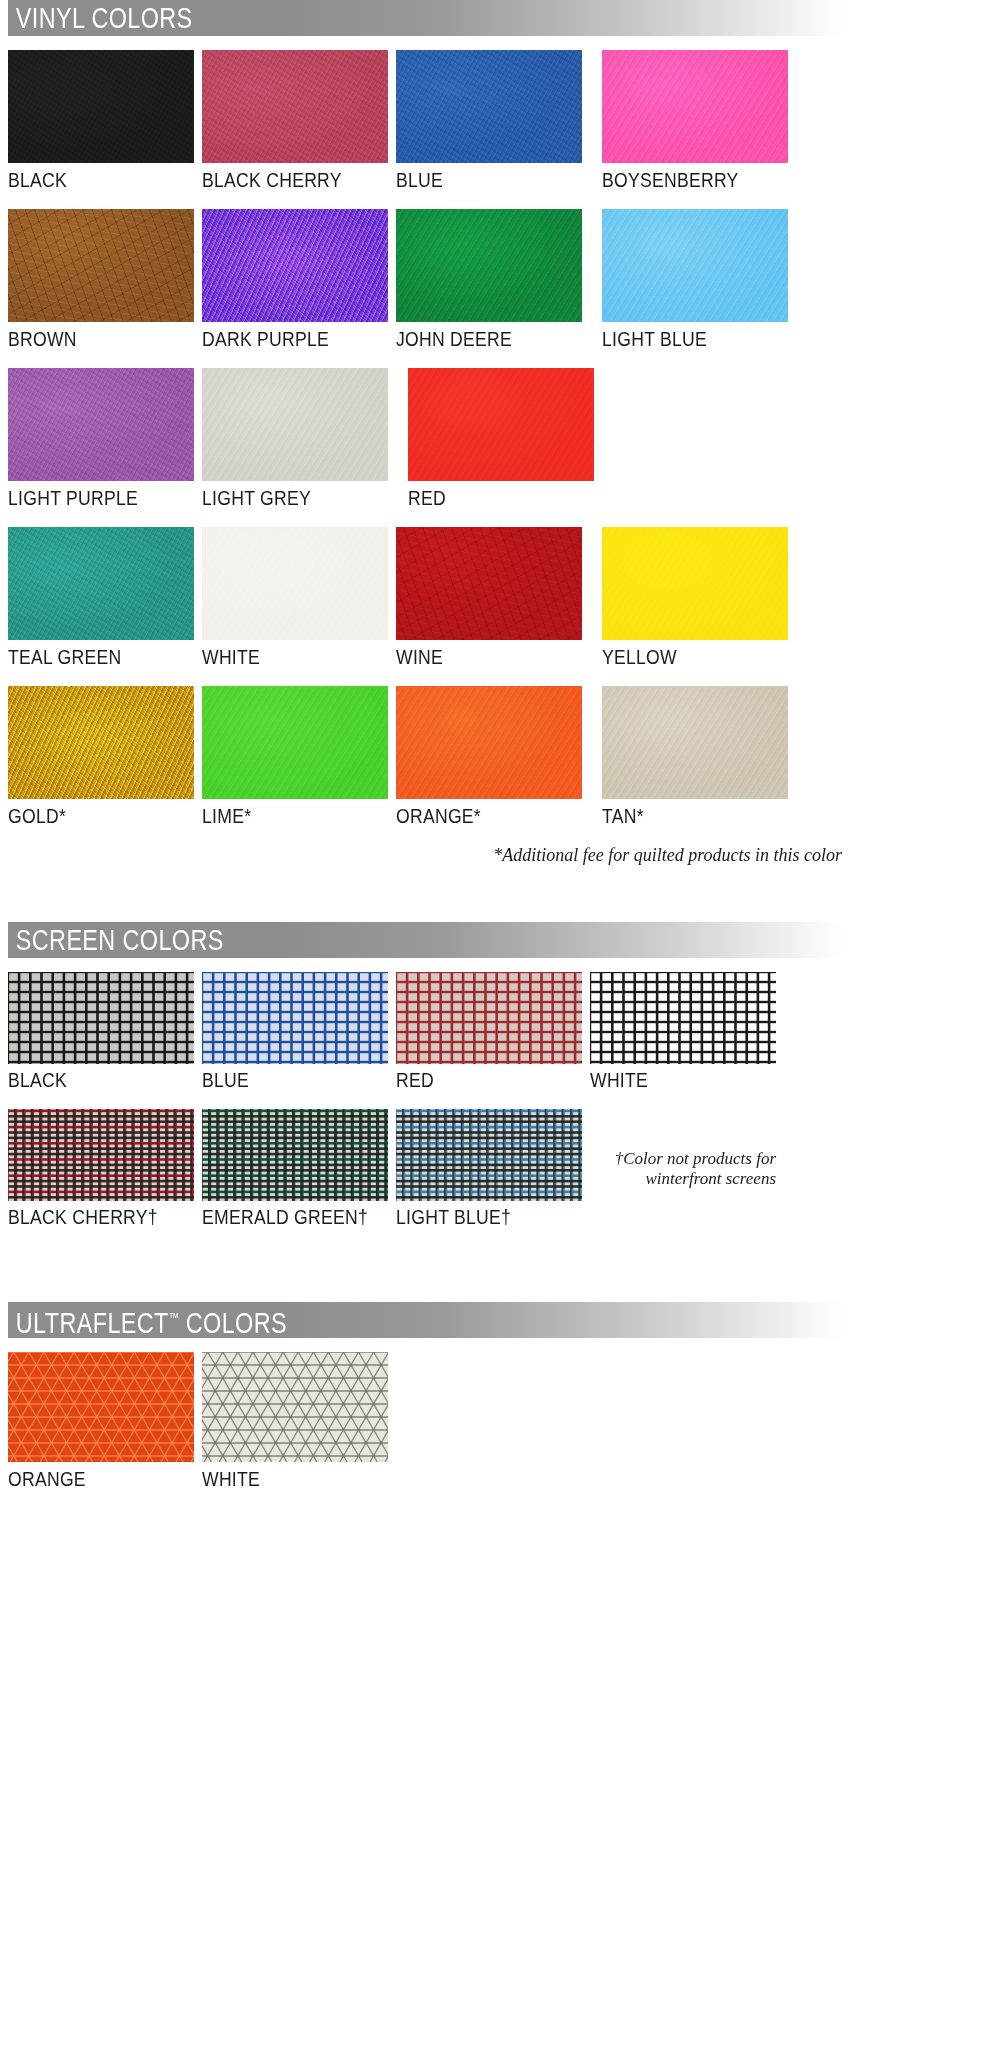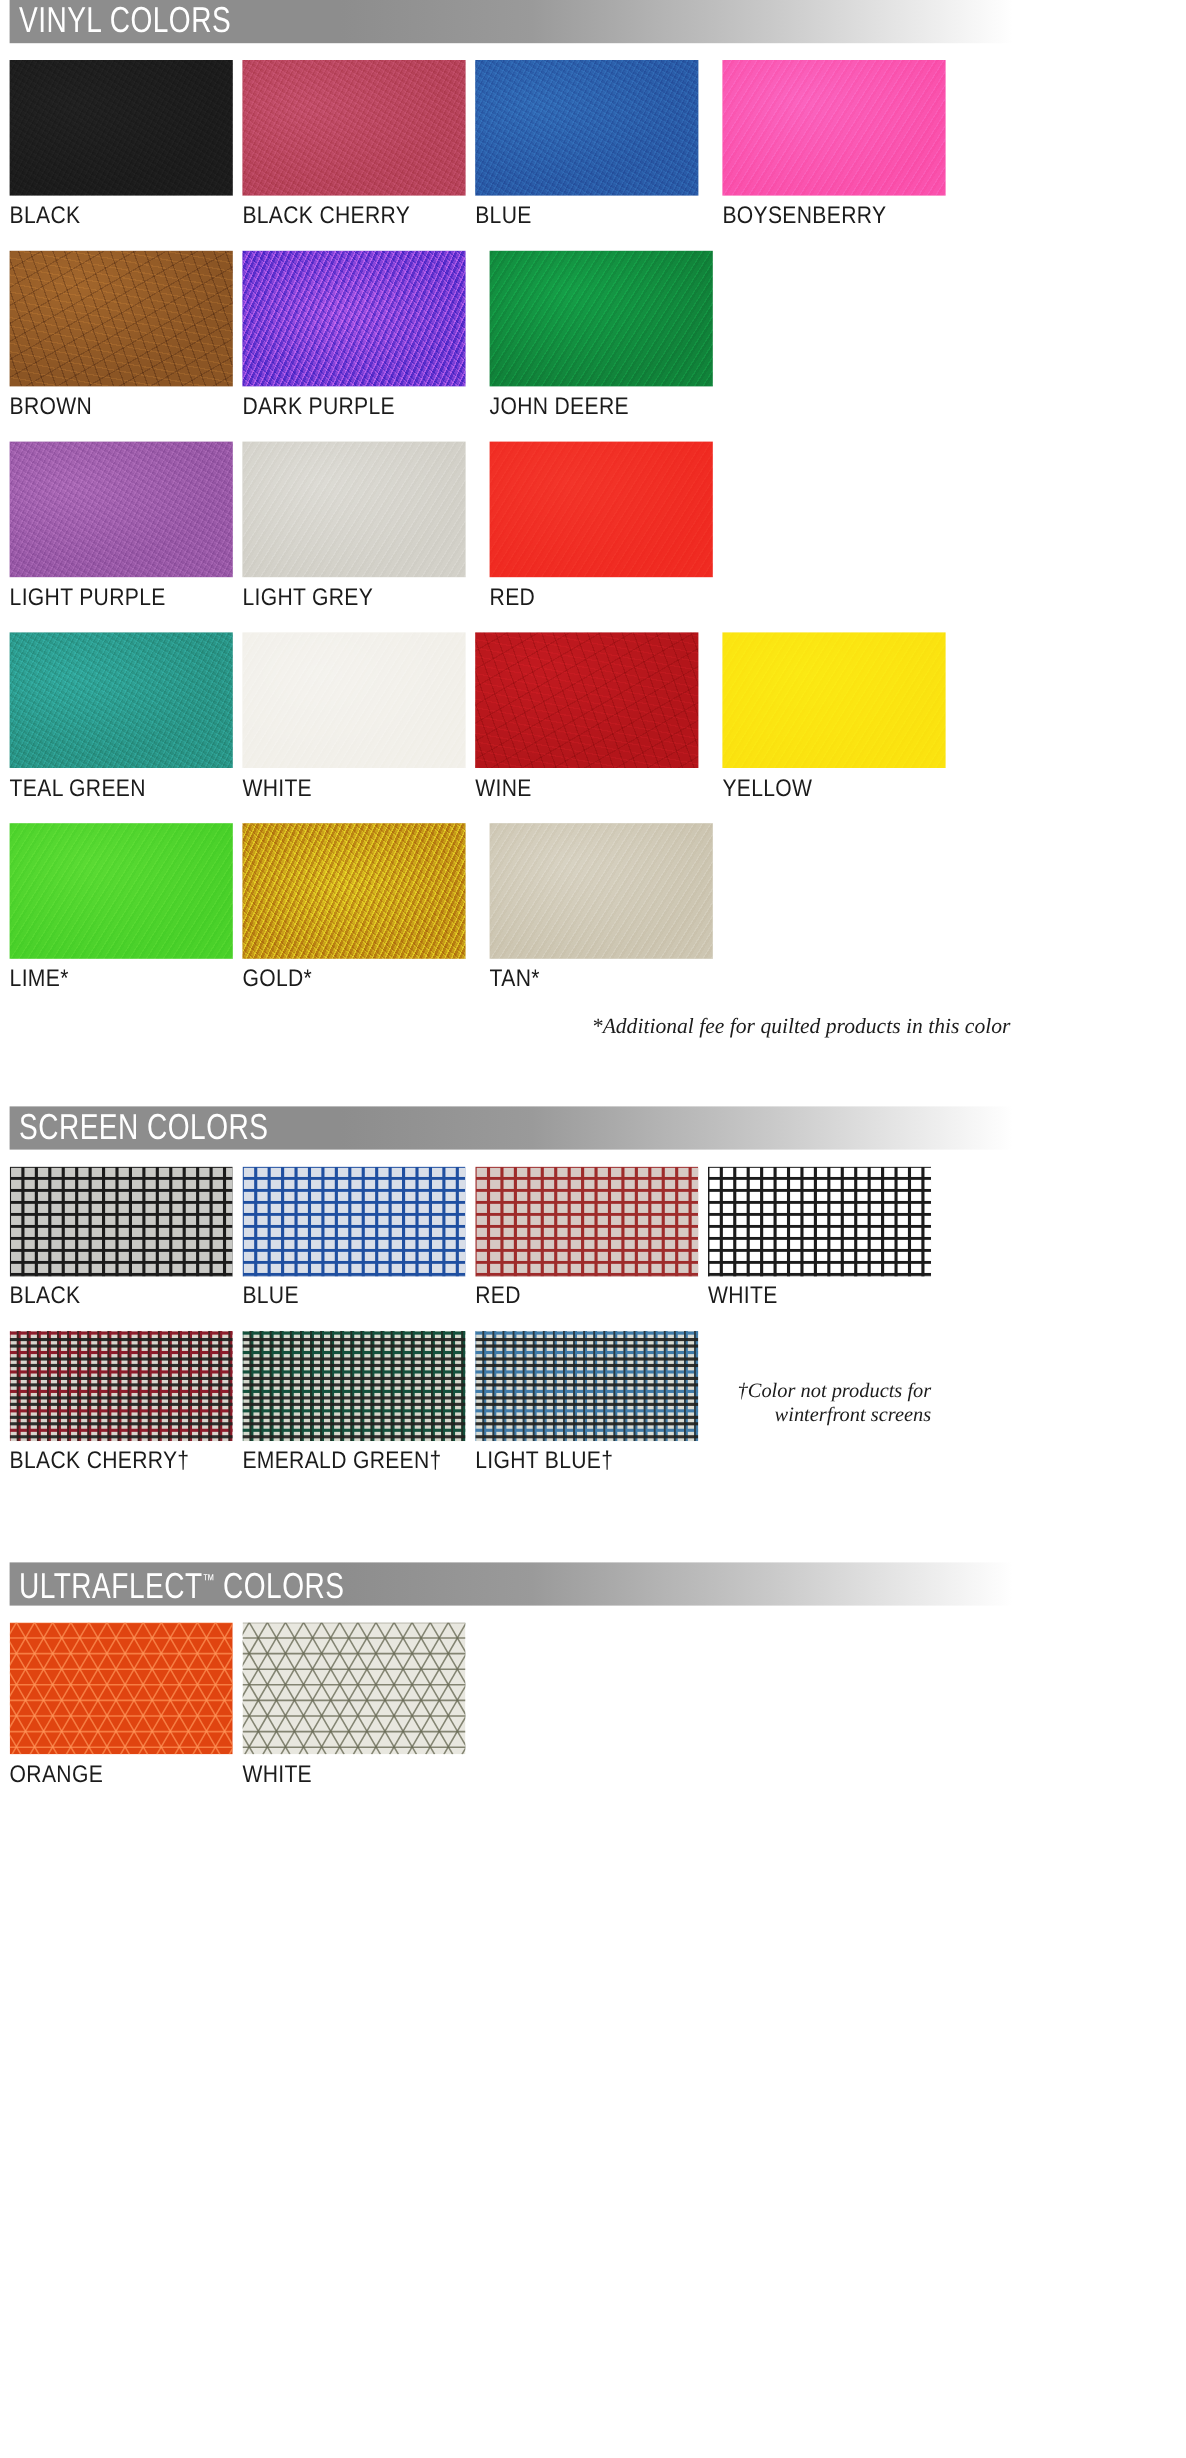--- a/index.html
+++ b/index.html
@@ -153,20 +153,24 @@
             <div class="swatch-label">BROWN</div>
           </div>
           <div class="swatch-cell">
             <div class="swatch grain-metal" style="background: rgb(122, 63, 214);"></div>
             <div class="swatch-label">DARK PURPLE</div>
           </div>
           <div class="swatch-cell">
             <div class="swatch grain-soft" style="background: rgb(17, 131, 58);"></div>
             <div class="swatch-label">JOHN DEERE</div>
           </div>
+          <div class="swatch-cell">
+            <div class="swatch grain-soft" style="background: rgb(102, 196, 242);"></div>
+            <div class="swatch-label">LIGHT BLUE</div>
+          </div>
         </div>
         <div class="swatch-row">
           <div class="swatch-cell">
             <div class="swatch grain" style="background: rgb(154, 90, 168);"></div>
             <div class="swatch-label">LIGHT PURPLE</div>
           </div>
           <div class="swatch-cell">
             <div class="swatch grain-soft" style="background: rgb(211, 209, 201);"></div>
             <div class="swatch-label">LIGHT GREY</div>
           </div>
@@ -188,26 +192,30 @@
             <div class="swatch grain-crack" style="background: rgb(179, 21, 26);"></div>
             <div class="swatch-label">WINE</div>
           </div>
           <div class="swatch-cell">
             <div class="swatch grain-soft" style="background: rgb(251, 227, 16);"></div>
             <div class="swatch-label">YELLOW</div>
           </div>
         </div>
         <div class="swatch-row">
           <div class="swatch-cell">
+            <div class="swatch grain-metal" style="background: rgb(199, 154, 24);"></div>
+            <div class="swatch-label">GOLD*</div>
+          </div>
+          <div class="swatch-cell">
             <div class="swatch grain-soft" style="background: rgb(74, 209, 42);"></div>
             <div class="swatch-label">LIME*</div>
           </div>
           <div class="swatch-cell">
-            <div class="swatch grain-metal" style="background: rgb(199, 154, 24);"></div>
-            <div class="swatch-label">GOLD*</div>
+            <div class="swatch grain-soft" style="background: rgb(241, 90, 34);"></div>
+            <div class="swatch-label">ORANGE*</div>
           </div>
           <div class="swatch-cell">
             <div class="swatch grain-soft" style="background: rgb(205, 198, 178);"></div>
             <div class="swatch-label">TAN*</div>
           </div>
         </div>
       </div>
     <div class="footnote">*Additional fee for quilted products in this color</div>
   </div>
 

